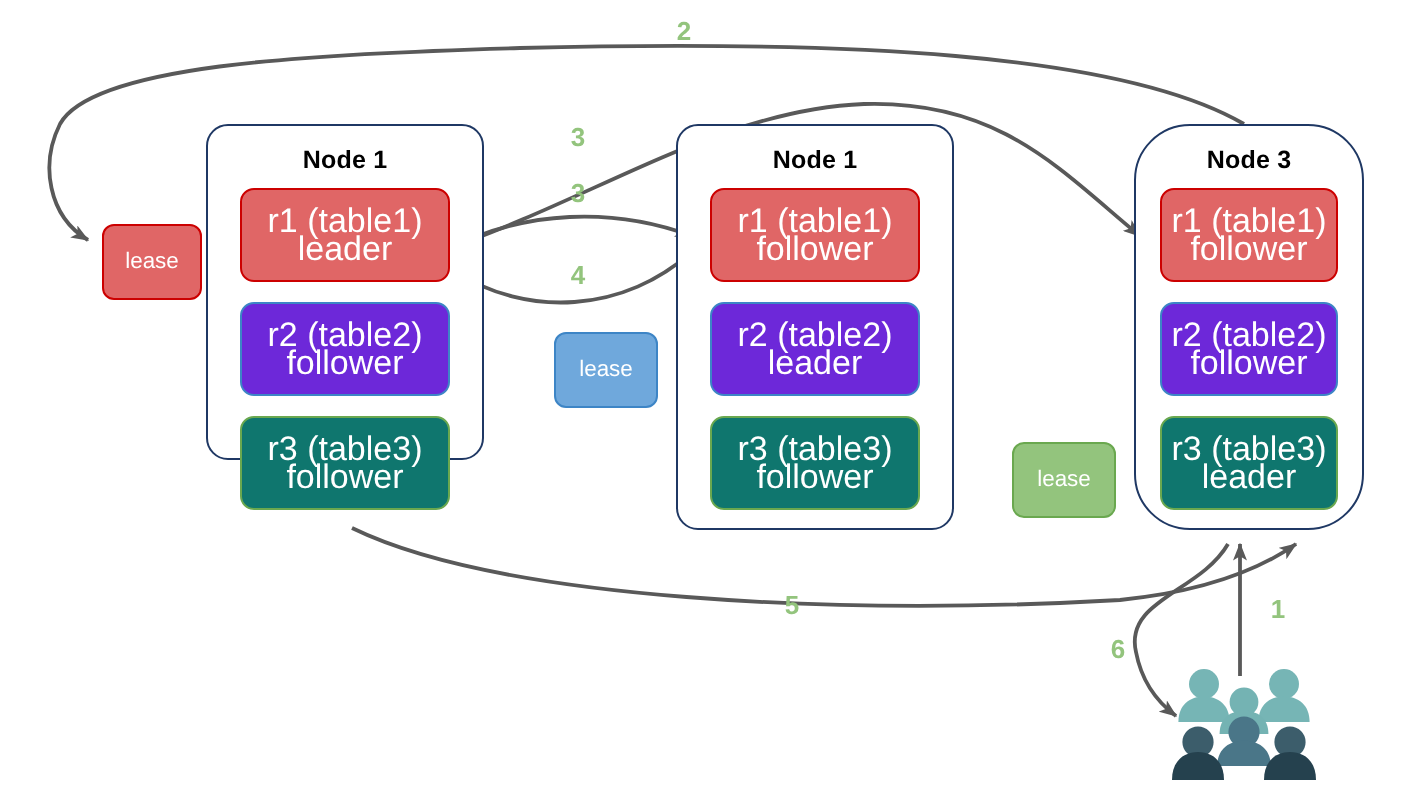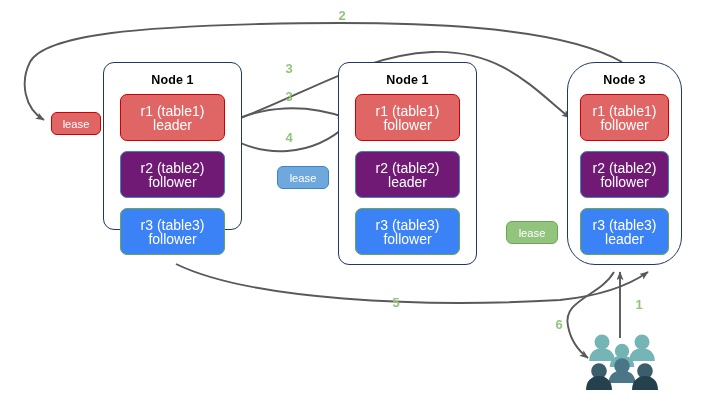--- a/index.html
+++ b/index.html
@@ -48,40 +48,40 @@
     position: absolute;
     left: 16px;
     right: 16px;
     height: 47px;
     box-sizing: border-box;
     border-radius: 7px;
     display: flex;
     flex-direction: column;
     justify-content: center;
     color: #ffffff;
-    font-size: 14px;
+    font-size: 17px;
     line-height: 14px;
     text-align: center;
   }
   .replica .ln { display: block; }
   .rep-red   { background: #e06666; border: 1.6px solid #cc0000; }
-  .rep-blue  { background: #701a75; border: 1.6px solid #3d85c6; }
-  .rep-green { background: #3b82f6; border: 1.6px solid #6aa84f; }
+  .rep-blue  { background: #6d28d9; border: 1.6px solid #3d85c6; }
+  .rep-green { background: #0f766e; border: 1.6px solid #6aa84f; }
 
   .lease {
     position: absolute;
     box-sizing: border-box;
     border-radius: 6px;
     color: #ffffff;
     font-size: 11.2px;
     line-height: 12px;
     display: flex;
     align-items: center;
     justify-content: center;
-    height: 23px;
+    height: 38px;
   }
   .lease-red   { background: #e06666; border: 1.6px solid #cc0000; }
   .lease-blue  { background: #6fa8dc; border: 1.6px solid #3d85c6; }
   .lease-green { background: #93c47d; border: 1.6px solid #6aa84f; }
 
   .step-label {
     position: absolute;
     color: #93c47d;
     font-size: 13px;
     font-weight: bold;

